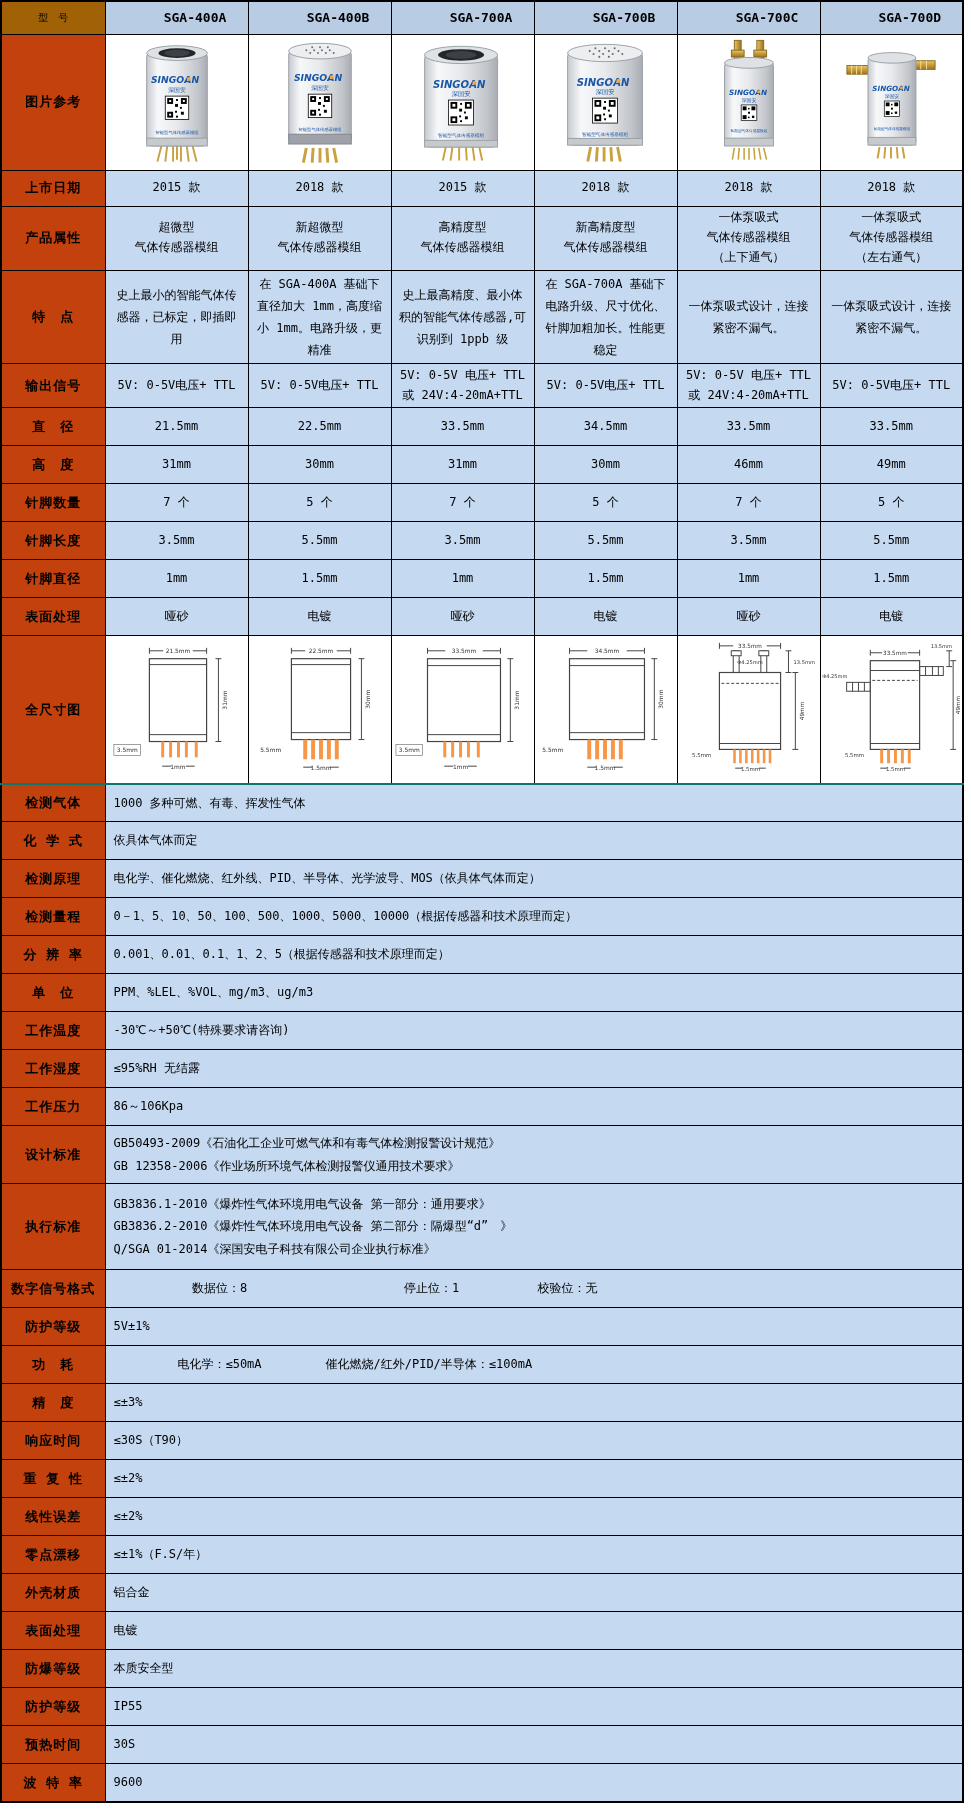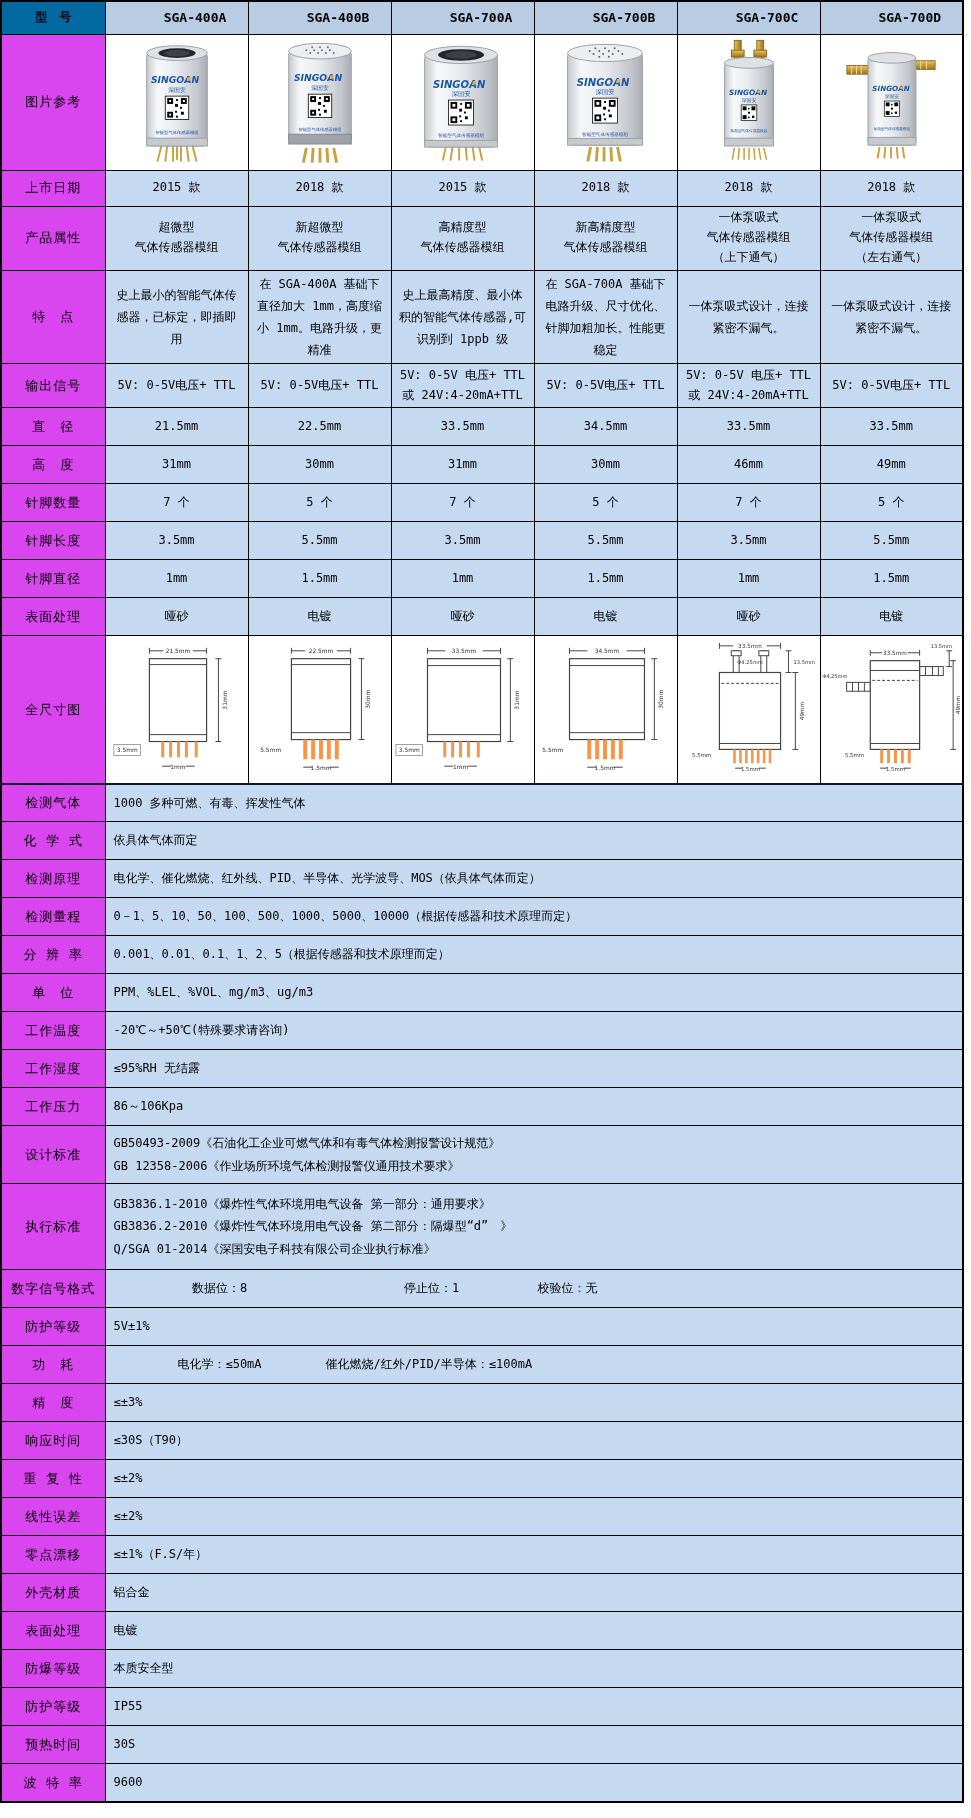--- a/index.html
+++ b/index.html
@@ -2,32 +2,32 @@
 <html><head>
 <meta charset="utf-8">
 <style>
   html,body{margin:0;padding:0;background:#fff;}
   body{font-family:"DejaVu Sans Mono","Liberation Sans",sans-serif;color:#000;}
   .wrap{width:971px;}
   table{border-collapse:collapse;table-layout:fixed;width:964px;border:2px solid #000;}
   th,td{border:1px solid #000;text-align:center;vertical-align:middle;font-size:12px;
         padding:1px 3px;overflow:hidden;word-break:break-all;}
   col.c-lab{width:104px;}
-  th.rowlab{background:#d946ef;font-weight:normal;font-size:13px;letter-spacing:1px;}
-  th.corner{background:#0369a1;font-weight:bold;font-size:12px;}
+  th.rowlab{background:#c2410c;font-weight:bold;font-size:13px;letter-spacing:1px;}
+  th.corner{background:#a16207;font-weight:normal;font-size:10px;}
   th.mod{background:#B8CCE4;font-weight:bold;font-size:13px;padding-left:40px;}
   td.data{background:#C5D9F1;line-height:1.65;}
   td.white{background:#fff;padding:0;}
   td.feat{background:#C5D9F1;font-size:12px;line-height:1.85;padding:2px 6px;}
   td.specval{background:#C5D9F1;text-align:left;padding-left:8px;font-size:12px;line-height:1.9;}
   .part{display:inline-block;min-width:212px;text-align:center;}
   tr.rh{height:33px;} tr.rimg{height:136px;} tr.r36{height:36px;} tr.rattr{height:64px;}
   tr.rfeat{height:88px;} tr.rout{height:44px;} tr.rsm{height:38px;} tr.rdia{height:148px;}
   tr.sr{height:38px;} tr.sr2{height:58px;} tr.sr3{height:86px;}
-  tr.sectop th,tr.sectop td{border-top:2px solid #0f172a;}
+  tr.sectop th,tr.sectop td{border-top:2px solid #0f766e;}
   svg text{font-family:"DejaVu Sans","Liberation Sans",sans-serif;}
   .dg text{fill:#333;}
   .dg line,.dg rect.body{stroke:#444;}
 </style>
 </head>
 <body>
 
 <svg width="0" height="0" style="position:absolute" aria-hidden="true">
   <defs>
     <linearGradient id="met" x1="0" y1="0" x2="1" y2="0">
@@ -668,21 +668,21 @@
   <tr class="sr">
           <th class="rowlab">分 辨 率</th>
           <td class="specval" colspan="6">0.001、0.01、0.1、1、2、5（根据传感器和技术原理而定）</td>
         </tr>
   <tr class="sr">
           <th class="rowlab">单　位</th>
           <td class="specval" colspan="6">PPM、%LEL、%VOL、mg/m3、ug/m3</td>
         </tr>
   <tr class="sr">
           <th class="rowlab">工作温度</th>
-          <td class="specval" colspan="6">-20℃～+50℃(特殊要求请咨询)</td>
+          <td class="specval" colspan="6">-30℃～+50℃(特殊要求请咨询)</td>
         </tr>
   <tr class="sr">
           <th class="rowlab">工作湿度</th>
           <td class="specval" colspan="6">≤95%RH 无结露</td>
         </tr>
   <tr class="sr">
           <th class="rowlab">工作压力</th>
           <td class="specval" colspan="6">86～106Kpa</td>
         </tr>
   <tr class="sr2">

